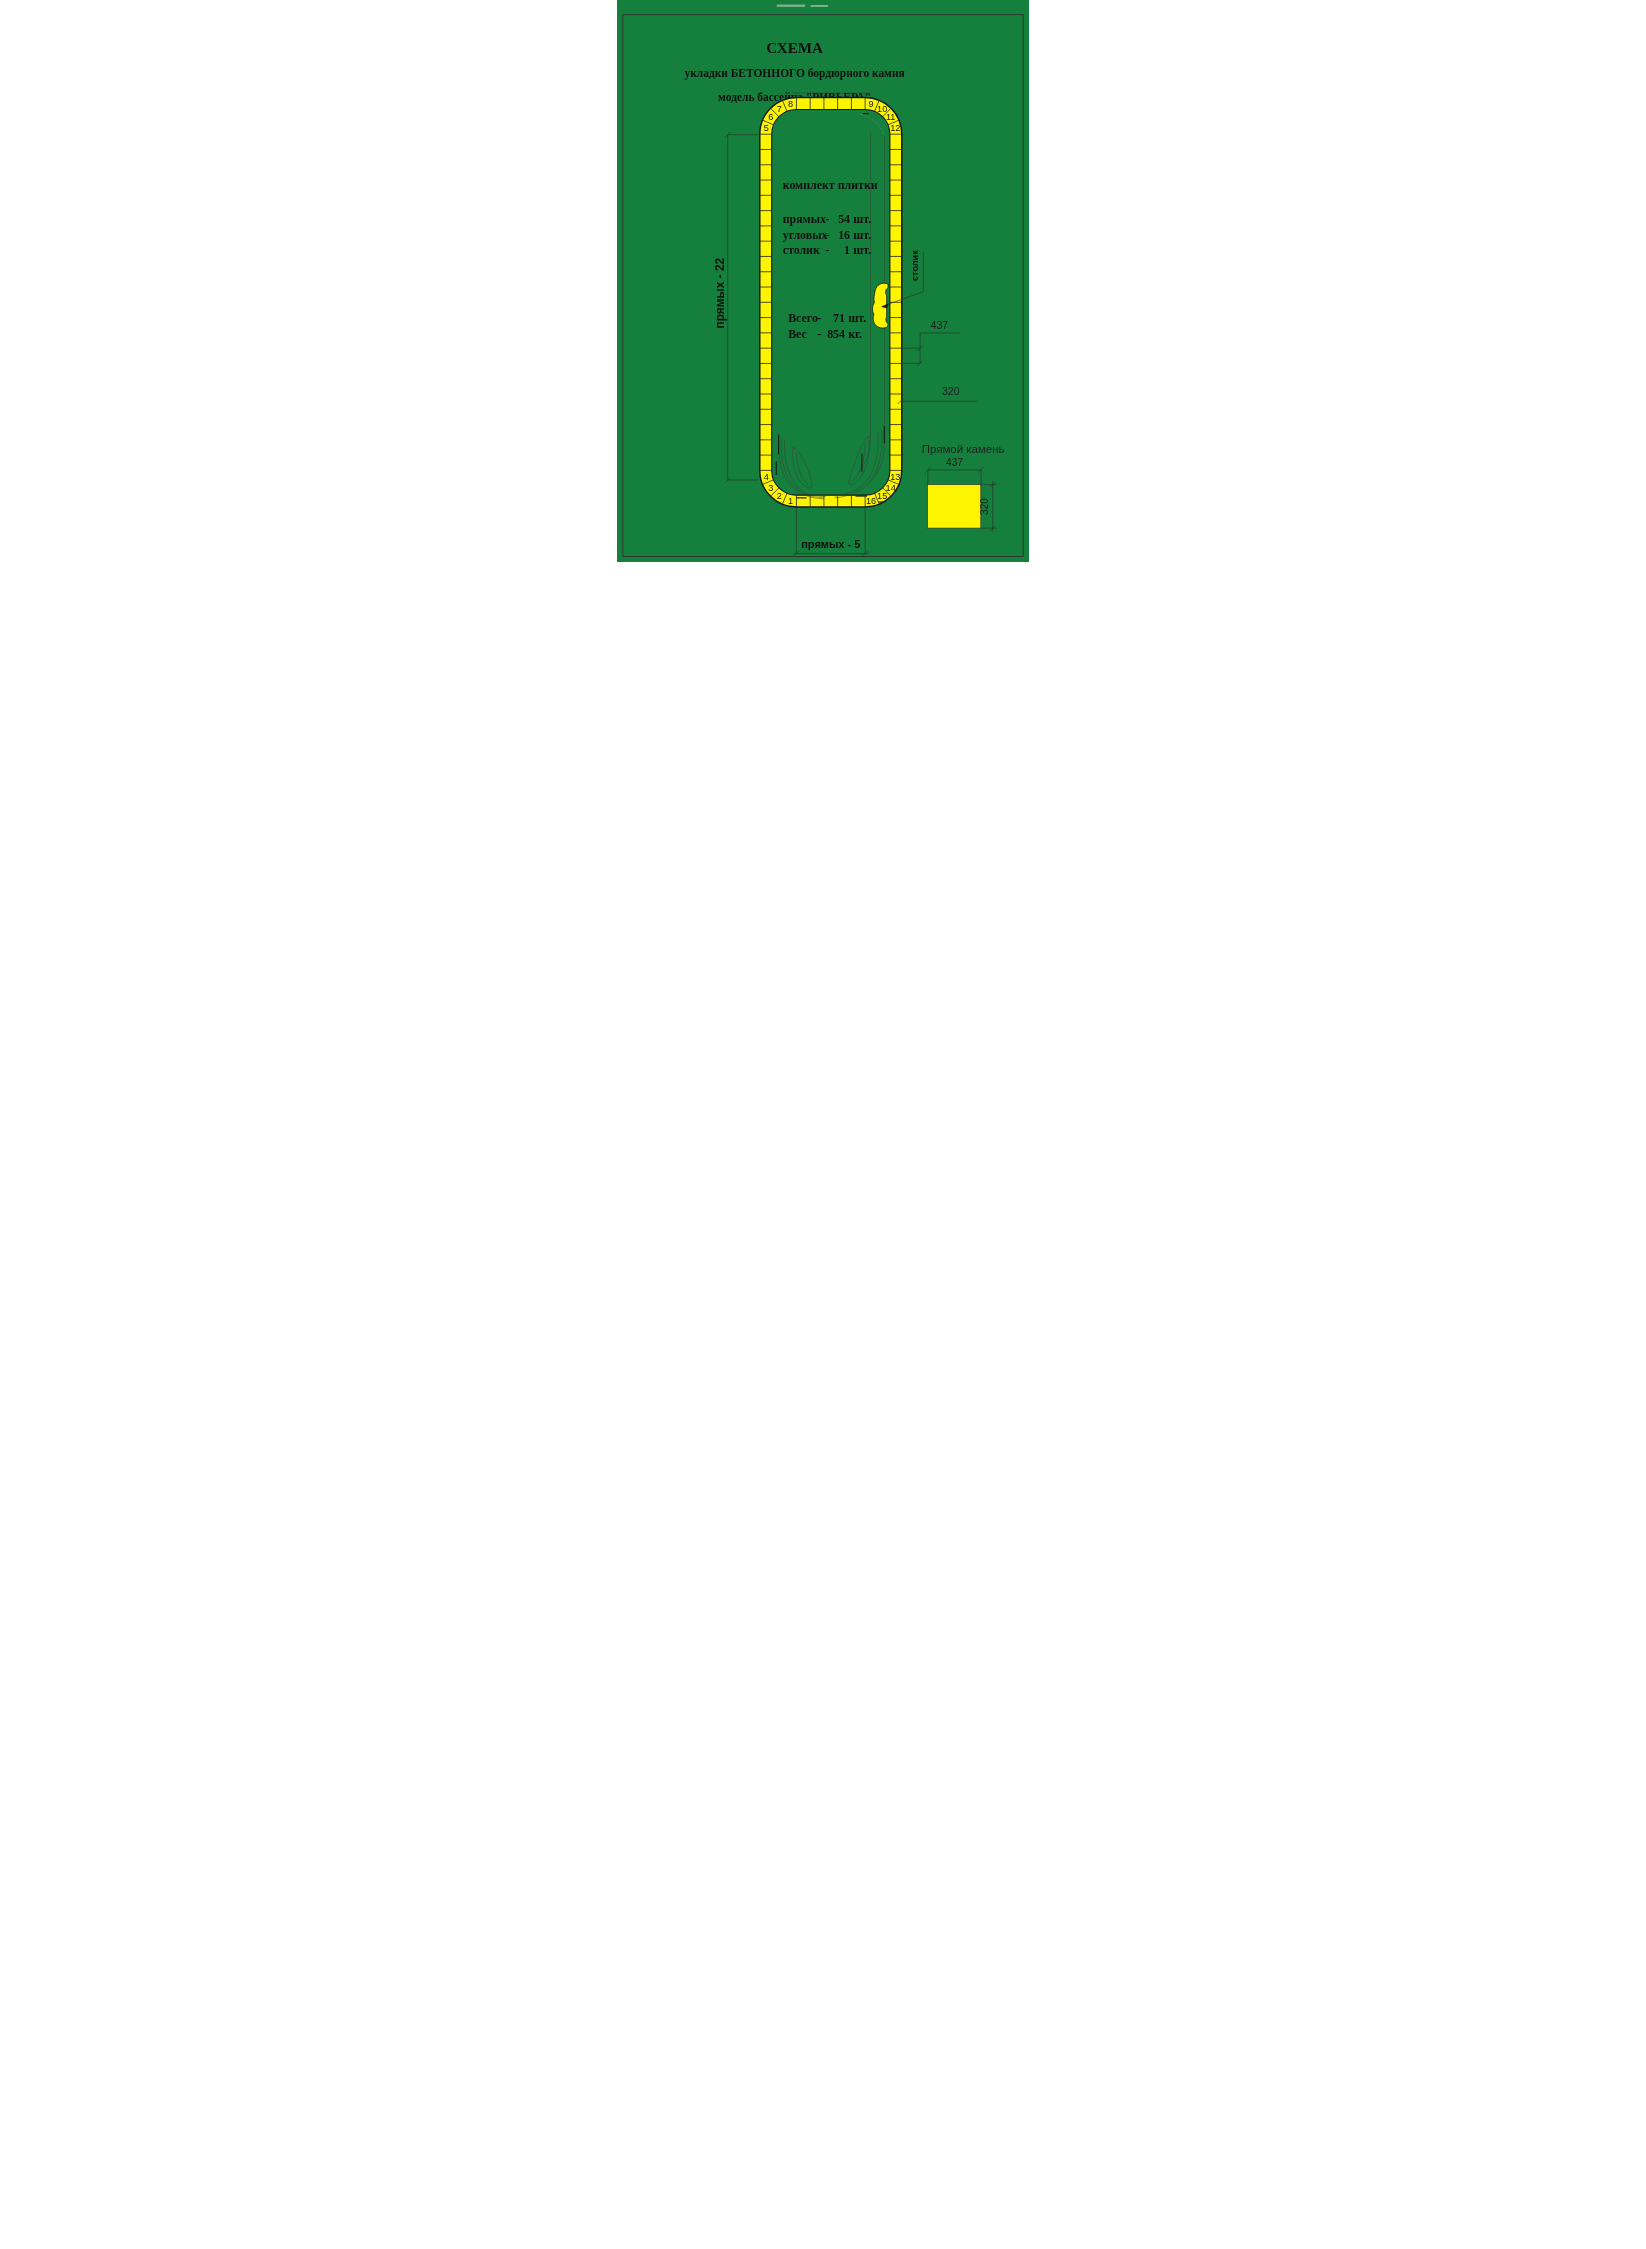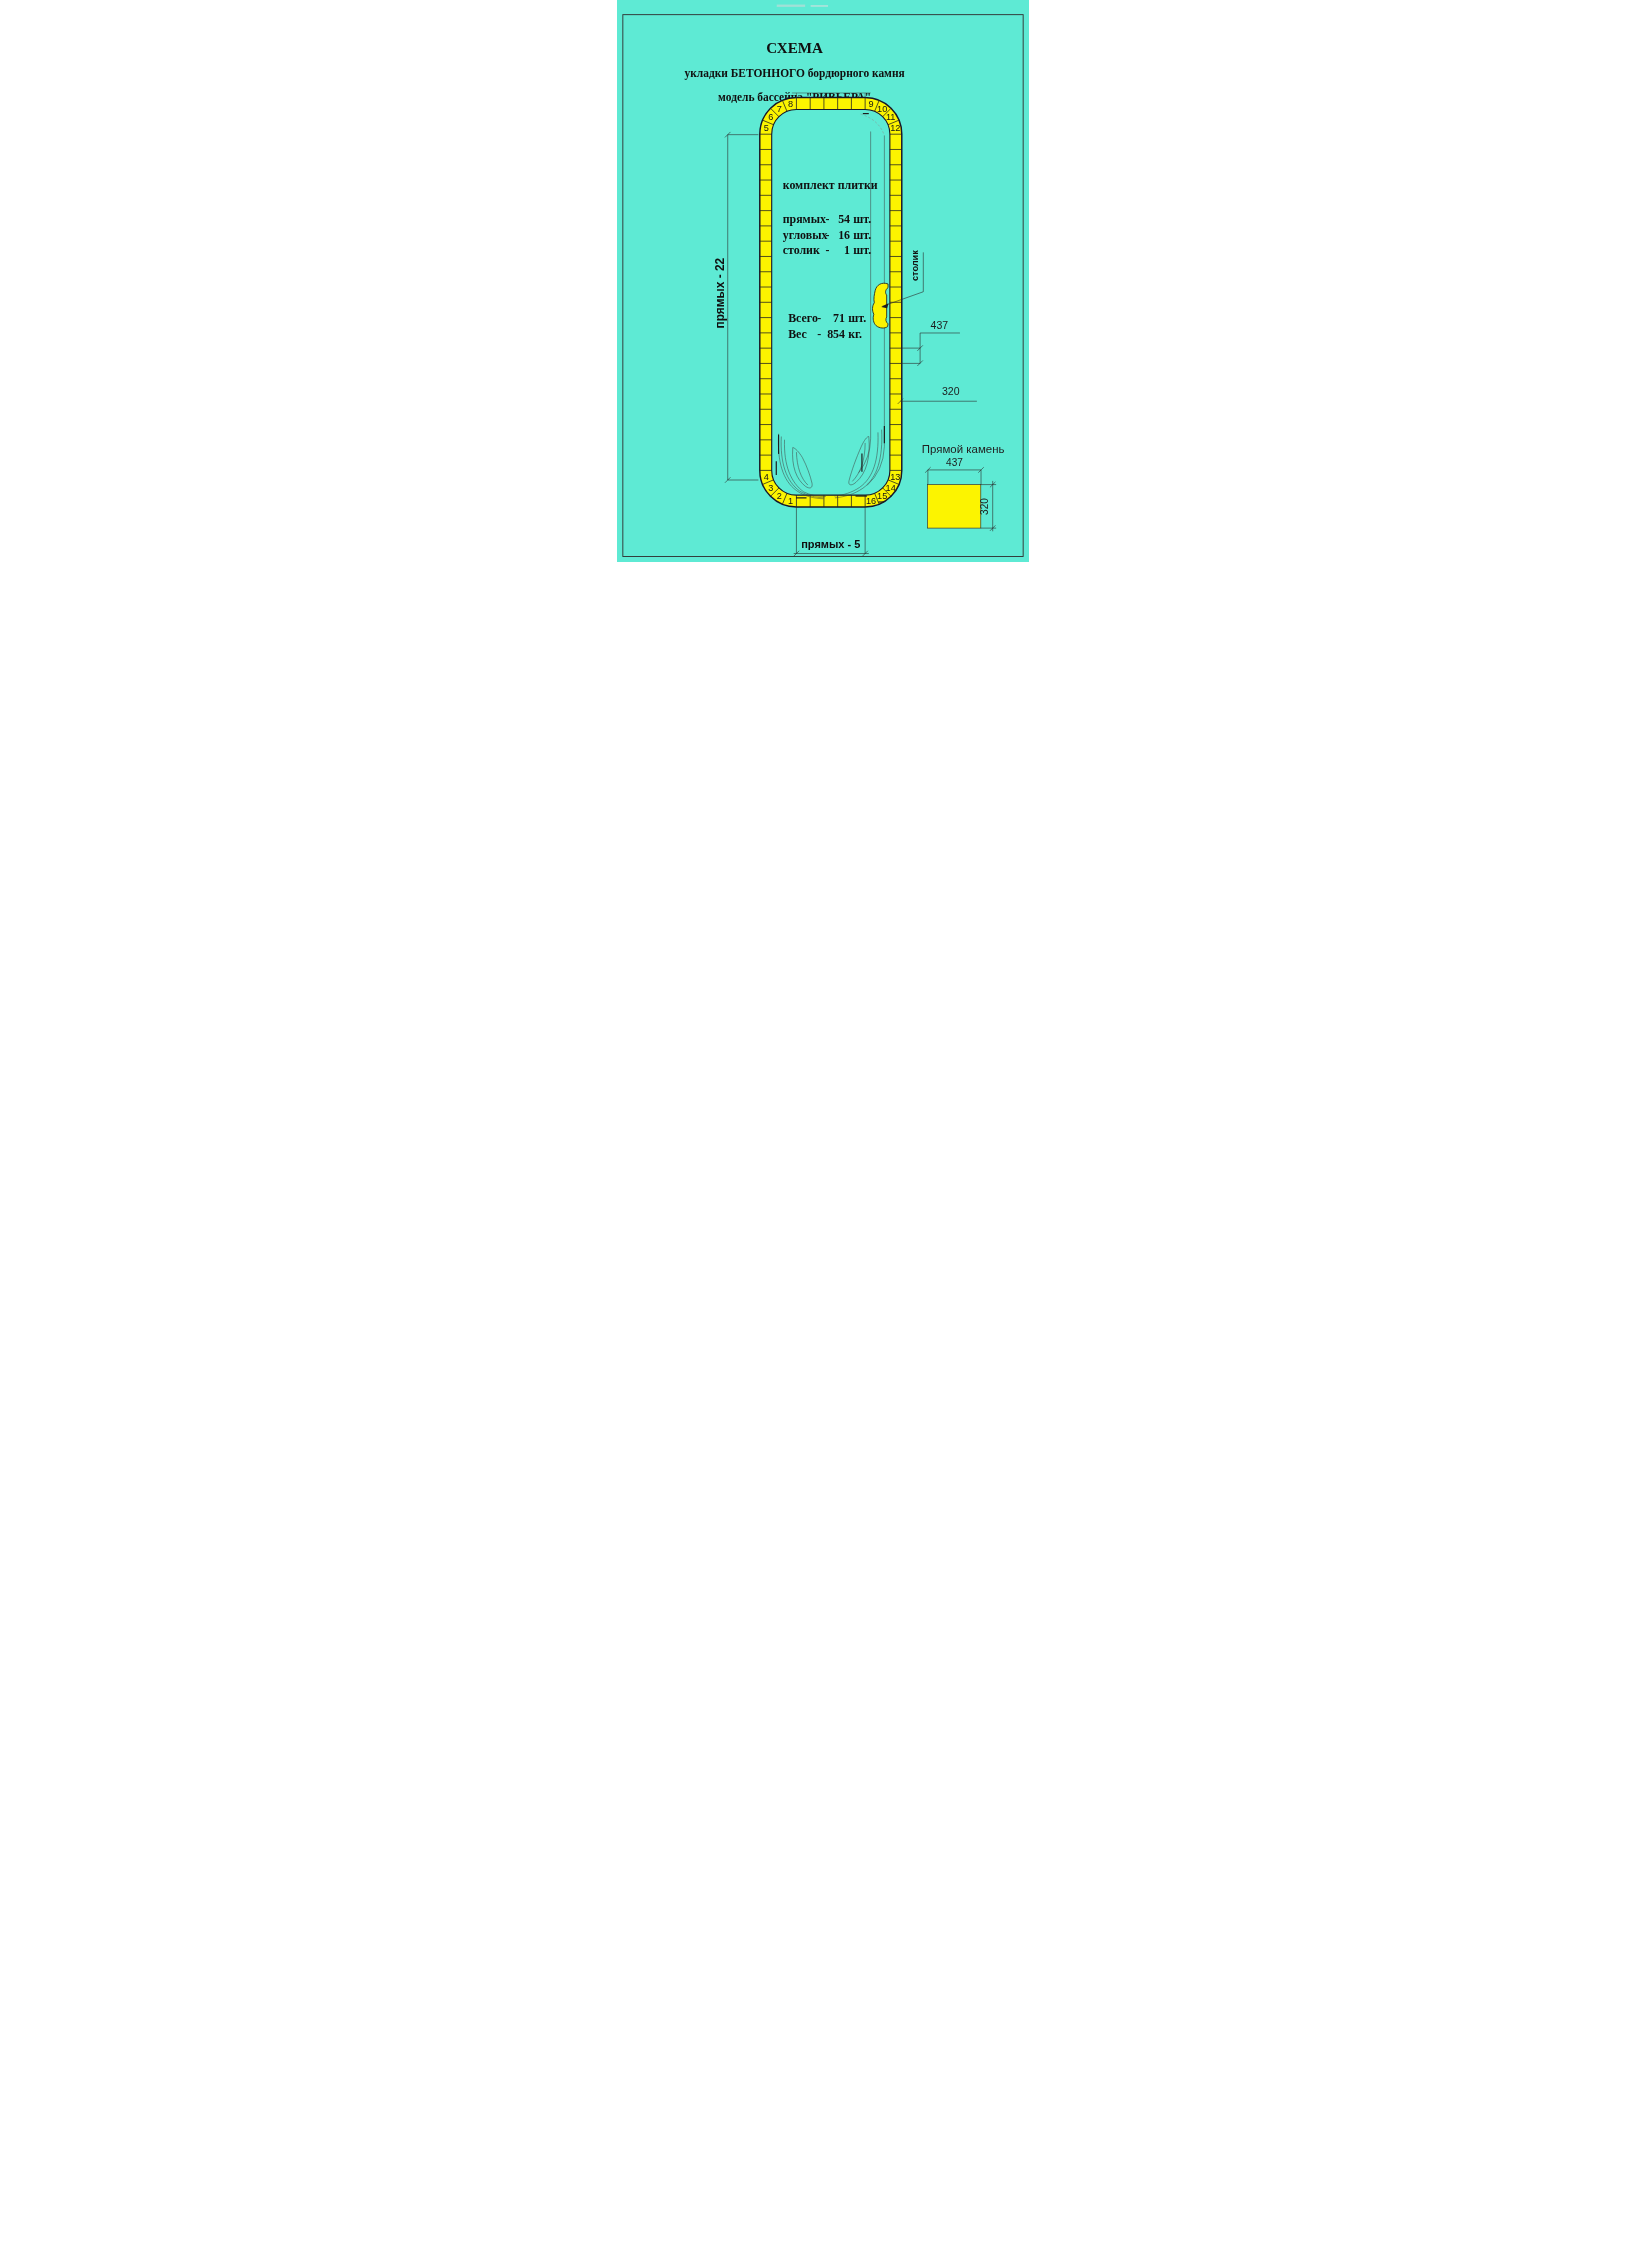--- a/index.html
+++ b/index.html
@@ -1,16 +1,16 @@
 <!DOCTYPE html>
 <html style="font-size:7.3px"><head>
 <meta charset="utf-8">
 <style>
   html,body{margin:0;padding:0;background:#ffffff;}
-  .page{position:relative;width:412px;height:562px;background:#5eead4;margin:0 auto;overflow:hidden;
+  .page{position:relative;width:412px;height:562px;background:#15803d;margin:0 auto;overflow:hidden;
         font-family:"Liberation Sans",sans-serif;}
   svg{position:absolute;left:0;top:0;}
   text{fill:#101010;}
   .t-title1{font:700 33px "Liberation Serif",serif;}
   .t-title2{font:700 25px "Liberation Serif",serif;}
   .t-serif{font:700 26px "Liberation Serif",serif;}
   .t-sansb26{font:700 26px "Liberation Sans",sans-serif;}
   .t-sansb24{font:700 24px "Liberation Sans",sans-serif;}
   .t-sansb20{font:700 20px "Liberation Sans",sans-serif;}
   .t-sans23{font:400 23px "Liberation Sans",sans-serif;fill:#1c1c1c;}

